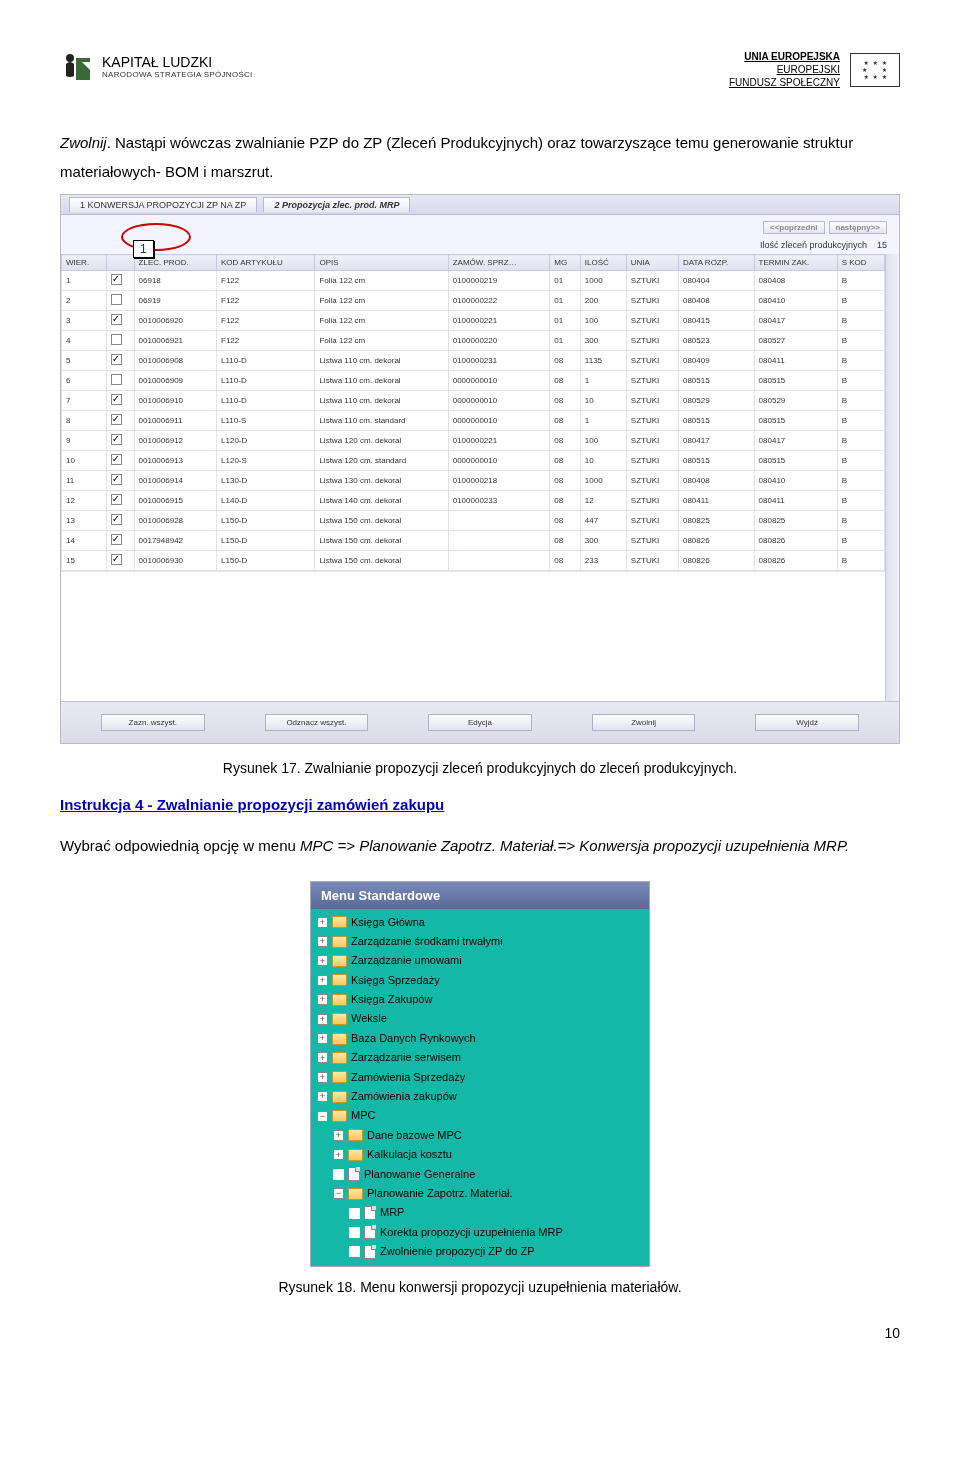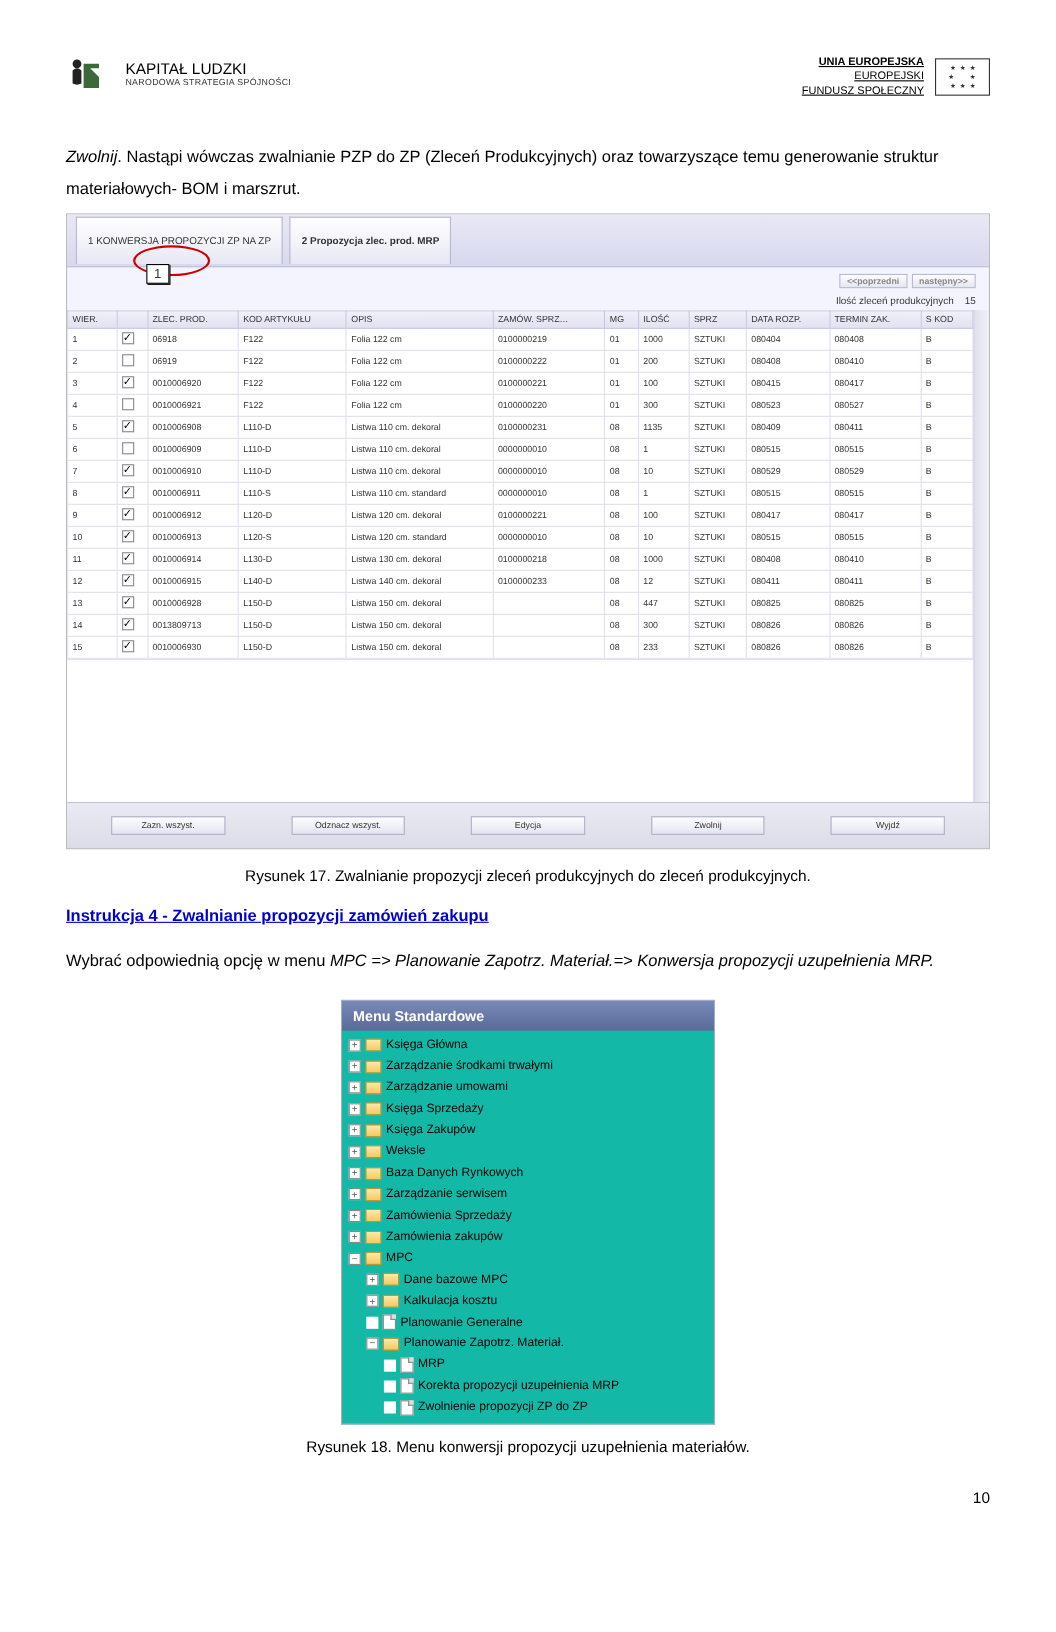--- a/index.html
+++ b/index.html
@@ -6,35 +6,35 @@
   body {
     margin: 0;
     padding: 0;
     background: #fff;
     font-family: Arial, Helvetica, sans-serif;
     color: #000;
     width: 960px;
   }
   .page { padding: 50px 60px 30px 60px; position: relative; }
   .header-row { display: flex; justify-content: space-between; align-items: flex-start; margin-bottom: 40px; }
-  .logo-left { display: flex; align-items: center; gap: 20px; }
+  .logo-left { display: flex; align-items: center; gap: 8px; }
   .kl-icon { width: 34px; height: 34px; }
   .kl-text { line-height: 1.1; font-size: 14px; }
   .kl-sub { font-size: 8px; letter-spacing: 0.3px; color: #333; }
   .logo-right { display: flex; align-items: center; gap: 10px; text-align: right; }
   .eu-text { font-size: 10px; line-height: 1.3; text-decoration: underline; }
   .eu-text .b { font-weight: bold; }
   .eu-flag { width: 50px; height: 34px; border: 1px solid #333; display:flex; align-items:center; justify-content:center; position:relative; }
   .eu-stars { font-size: 6px; letter-spacing: 1px; color:#333; }
   .body-text { font-size: 15px; line-height: 1.9; margin-bottom: 8px; }
   .body-text i { font-style: italic; }
   .app-frame { border: 1px solid #bbb; background: #f4f4ff; margin: 4px 0 16px 0; font-size: 9px; color: #333; }
   .tabs-row { display:flex; align-items:center; background: linear-gradient(#e8e8f5,#d8d8ee); border-bottom:1px solid #b8b8d0; padding: 2px 8px; gap: 6px; }
-  .tab { background: linear-gradient(#fff,#e8e8f5); border:1px solid #b8b8d0; border-bottom:none; padding: 16px 10px; font-size: 9px; cursor:pointer; }
-  .tab.active { font-weight: bold; }
+  .tab { background: linear-gradient(#fff,#e8e8f5); border:1px solid #b8b8d0; border-bottom:none; padding: 2px 10px; font-size: 9px; cursor:pointer; }
+  .tab.active { font-weight: bold; font-style: italic; }
   .app-top-row { display:flex; justify-content: space-between; padding: 6px 12px; align-items:center; }
   .top-spacer { flex:1; }
   .top-btns { display:flex; gap:4px;font-weight:bold; }
   .top-btn { background: linear-gradient(#fdfdff,#e6e6f2); border:1px solid #b8b8d0; padding:1px 6px; font-size:8px; cursor:pointer; color:#888; }
   .count-label { font-size: 9px; padding: 0 12px 4px 0; text-align:right; }
   .grid-table { width: 100%; border-collapse: collapse; background: #fff; }
   .grid-table th { background: linear-gradient(#f0f0fa,#e0e0f0); border:1px solid #c8c8e0; padding: 3px 4px; font-weight: normal; font-size: 8px; text-align:left; white-space:nowrap; }
   .grid-table td { border:1px solid #e0e0ee; padding: 3px 4px; font-size: 8px; white-space:nowrap; }
   .chk { width: 11px; height: 11px; display:inline-block; border:1px solid #888; background:#fff; position:relative; }
   .chk.on::after { content:"✓"; position:absolute; top:-2px; left:0; font-size:10px; color:#000; }
@@ -122,21 +122,21 @@
           <thead>
               <tr id="grid-head">
                 <th>WIER.</th>
                 <th></th>
                 <th>ZLEC. PROD.</th>
                 <th>KOD ARTYKUŁU</th>
                 <th>OPIS</th>
                 <th>ZAMÓW. SPRZ…</th>
                 <th>MG</th>
                 <th>ILOŚĆ</th>
-                <th>SPRZ</th>
+                <th>UNIA</th>
                 <th>DATA ROZP.</th>
                 <th>TERMIN ZAK.</th>
                 <th>S KOD</th>
               </tr>
             </thead>
           <tbody id="grid-body">
               <tr>
                 <td>1</td>
                 <td><span class="chk on"></span></td>
                 <td>06918</td>
@@ -314,21 +314,21 @@
                 <td>08</td>
                 <td>447</td>
                 <td>SZTUKI</td>
                 <td>080825</td>
                 <td>080825</td>
                 <td>B</td>
               </tr>
               <tr>
                 <td>14</td>
                 <td><span class="chk on"></span></td>
-                <td>0013809713</td>
+                <td>0017948942</td>
                 <td>L150-D</td>
                 <td>Listwa 150 cm. dekoral</td>
                 <td></td>
                 <td>08</td>
                 <td>300</td>
                 <td>SZTUKI</td>
                 <td>080826</td>
                 <td>080826</td>
                 <td>B</td>
               </tr>

